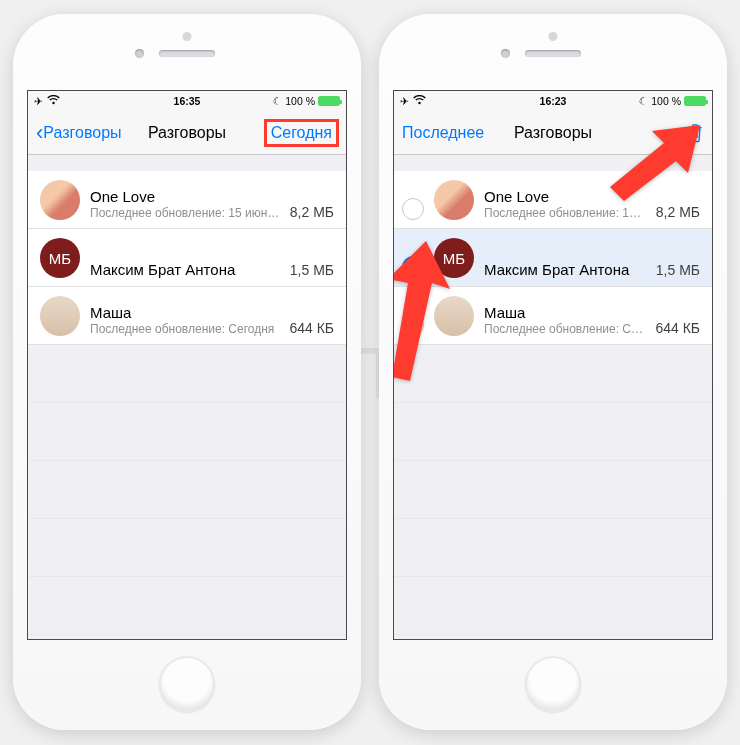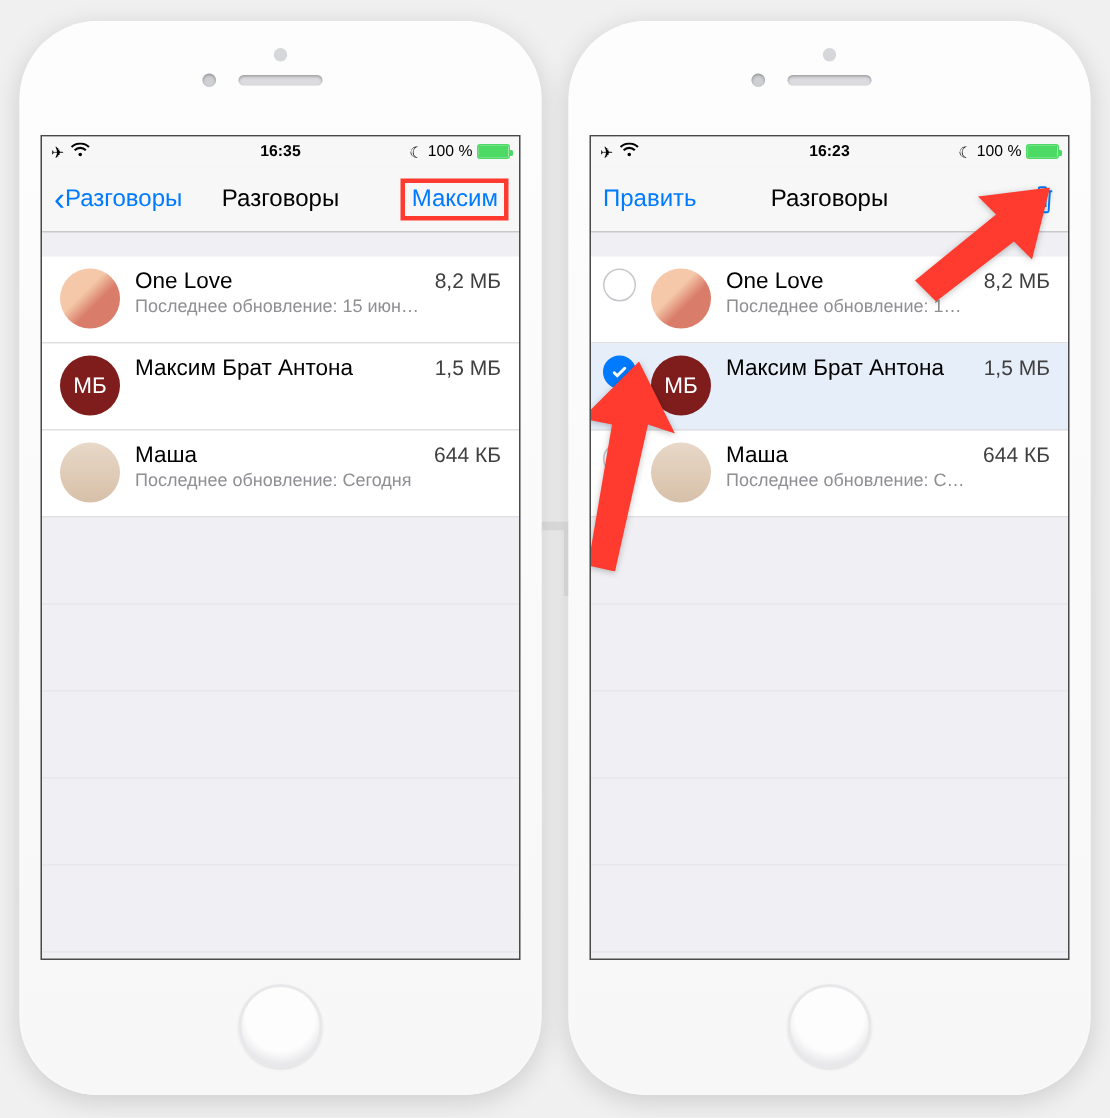--- a/index.html
+++ b/index.html
@@ -105,21 +105,21 @@
   }
   .nav-left { flex:1; display:flex; align-items:center; color:#007aff; font-size:16px; }
   .nav-left .chev { font-size:22px; line-height:1; margin-right:0px; font-weight:300; }
   .nav-title { position:absolute; left:50%; transform:translateX(-50%); font-size:16px; font-weight:400; color:#000; }
   .nav-right { flex:1; display:flex; justify-content:flex-end; align-items:center; color:#007aff; font-size:16px; }
   .redbox { outline:3px solid #ff3b2f; outline-offset:-2px; padding:4px 6px; }
   .trash svg{display:block;}
 
   .list { background:#fff; }
   .row {
-    display:flex; align-items:flex-start;
+    display:flex; align-items:flex-end;
     padding: 8px 12px;
     border-bottom: 1px solid #e0e0e3;
     min-height: 58px;
     gap: 10px;
   }
   .row.selmode { padding-left:8px;}
   .sel-circle {
     width:22px;height:22px;border-radius:50%;
     border:1.5px solid #c7c7cc;background:#fff;
     display:flex;align-items:center;justify-content:center;flex-shrink:0;
@@ -194,21 +194,21 @@
         </div>
       </div>
 
       <div class="navbar">
         <div class="nav-left">
           <span class="chev">‹</span>
           <span>Разговоры</span>
         </div>
         <div class="nav-title">Разговоры</div>
         <div class="nav-right">
-          <span class="redbox">Максим</span>
+          <span class="redbox">Сегодня</span>
         </div>
       </div>
 
       <div style="height:16px"></div>
 
       <div class="list">
         <div class="row">
           <div class="avatar av1"></div>
           <div class="row-text">
             <div class="row-title">One Love</div>
@@ -262,21 +262,21 @@
         <div class="sb-center">16:23</div>
         <div class="sb-right">
           <span>☾</span>
           <span>100 %</span>
           <span class="battery"></span>
         </div>
       </div>
 
       <div class="navbar">
         <div class="nav-left">
-          <span>Править</span>
+          <span>Последнее</span>
         </div>
         <div class="nav-title">Разговоры</div>
         <div class="nav-right">
           <span class="trash">
             <svg width="18" height="20" viewBox="0 0 18 20">
               <path fill="none" stroke="#007aff" stroke-width="1.3" d="M2.5 4.5h13M6.5 4V2.8c0-.6.5-1 1-1h3c.6 0 1 .4 1 1V4M4 4.5l.8 13c0 .6.5 1 1 1h6.3c.6 0 1-.4 1-1l.8-13M7 8v7M11 8v7"></path>
             </svg>
           </span>
         </div>
       </div>

